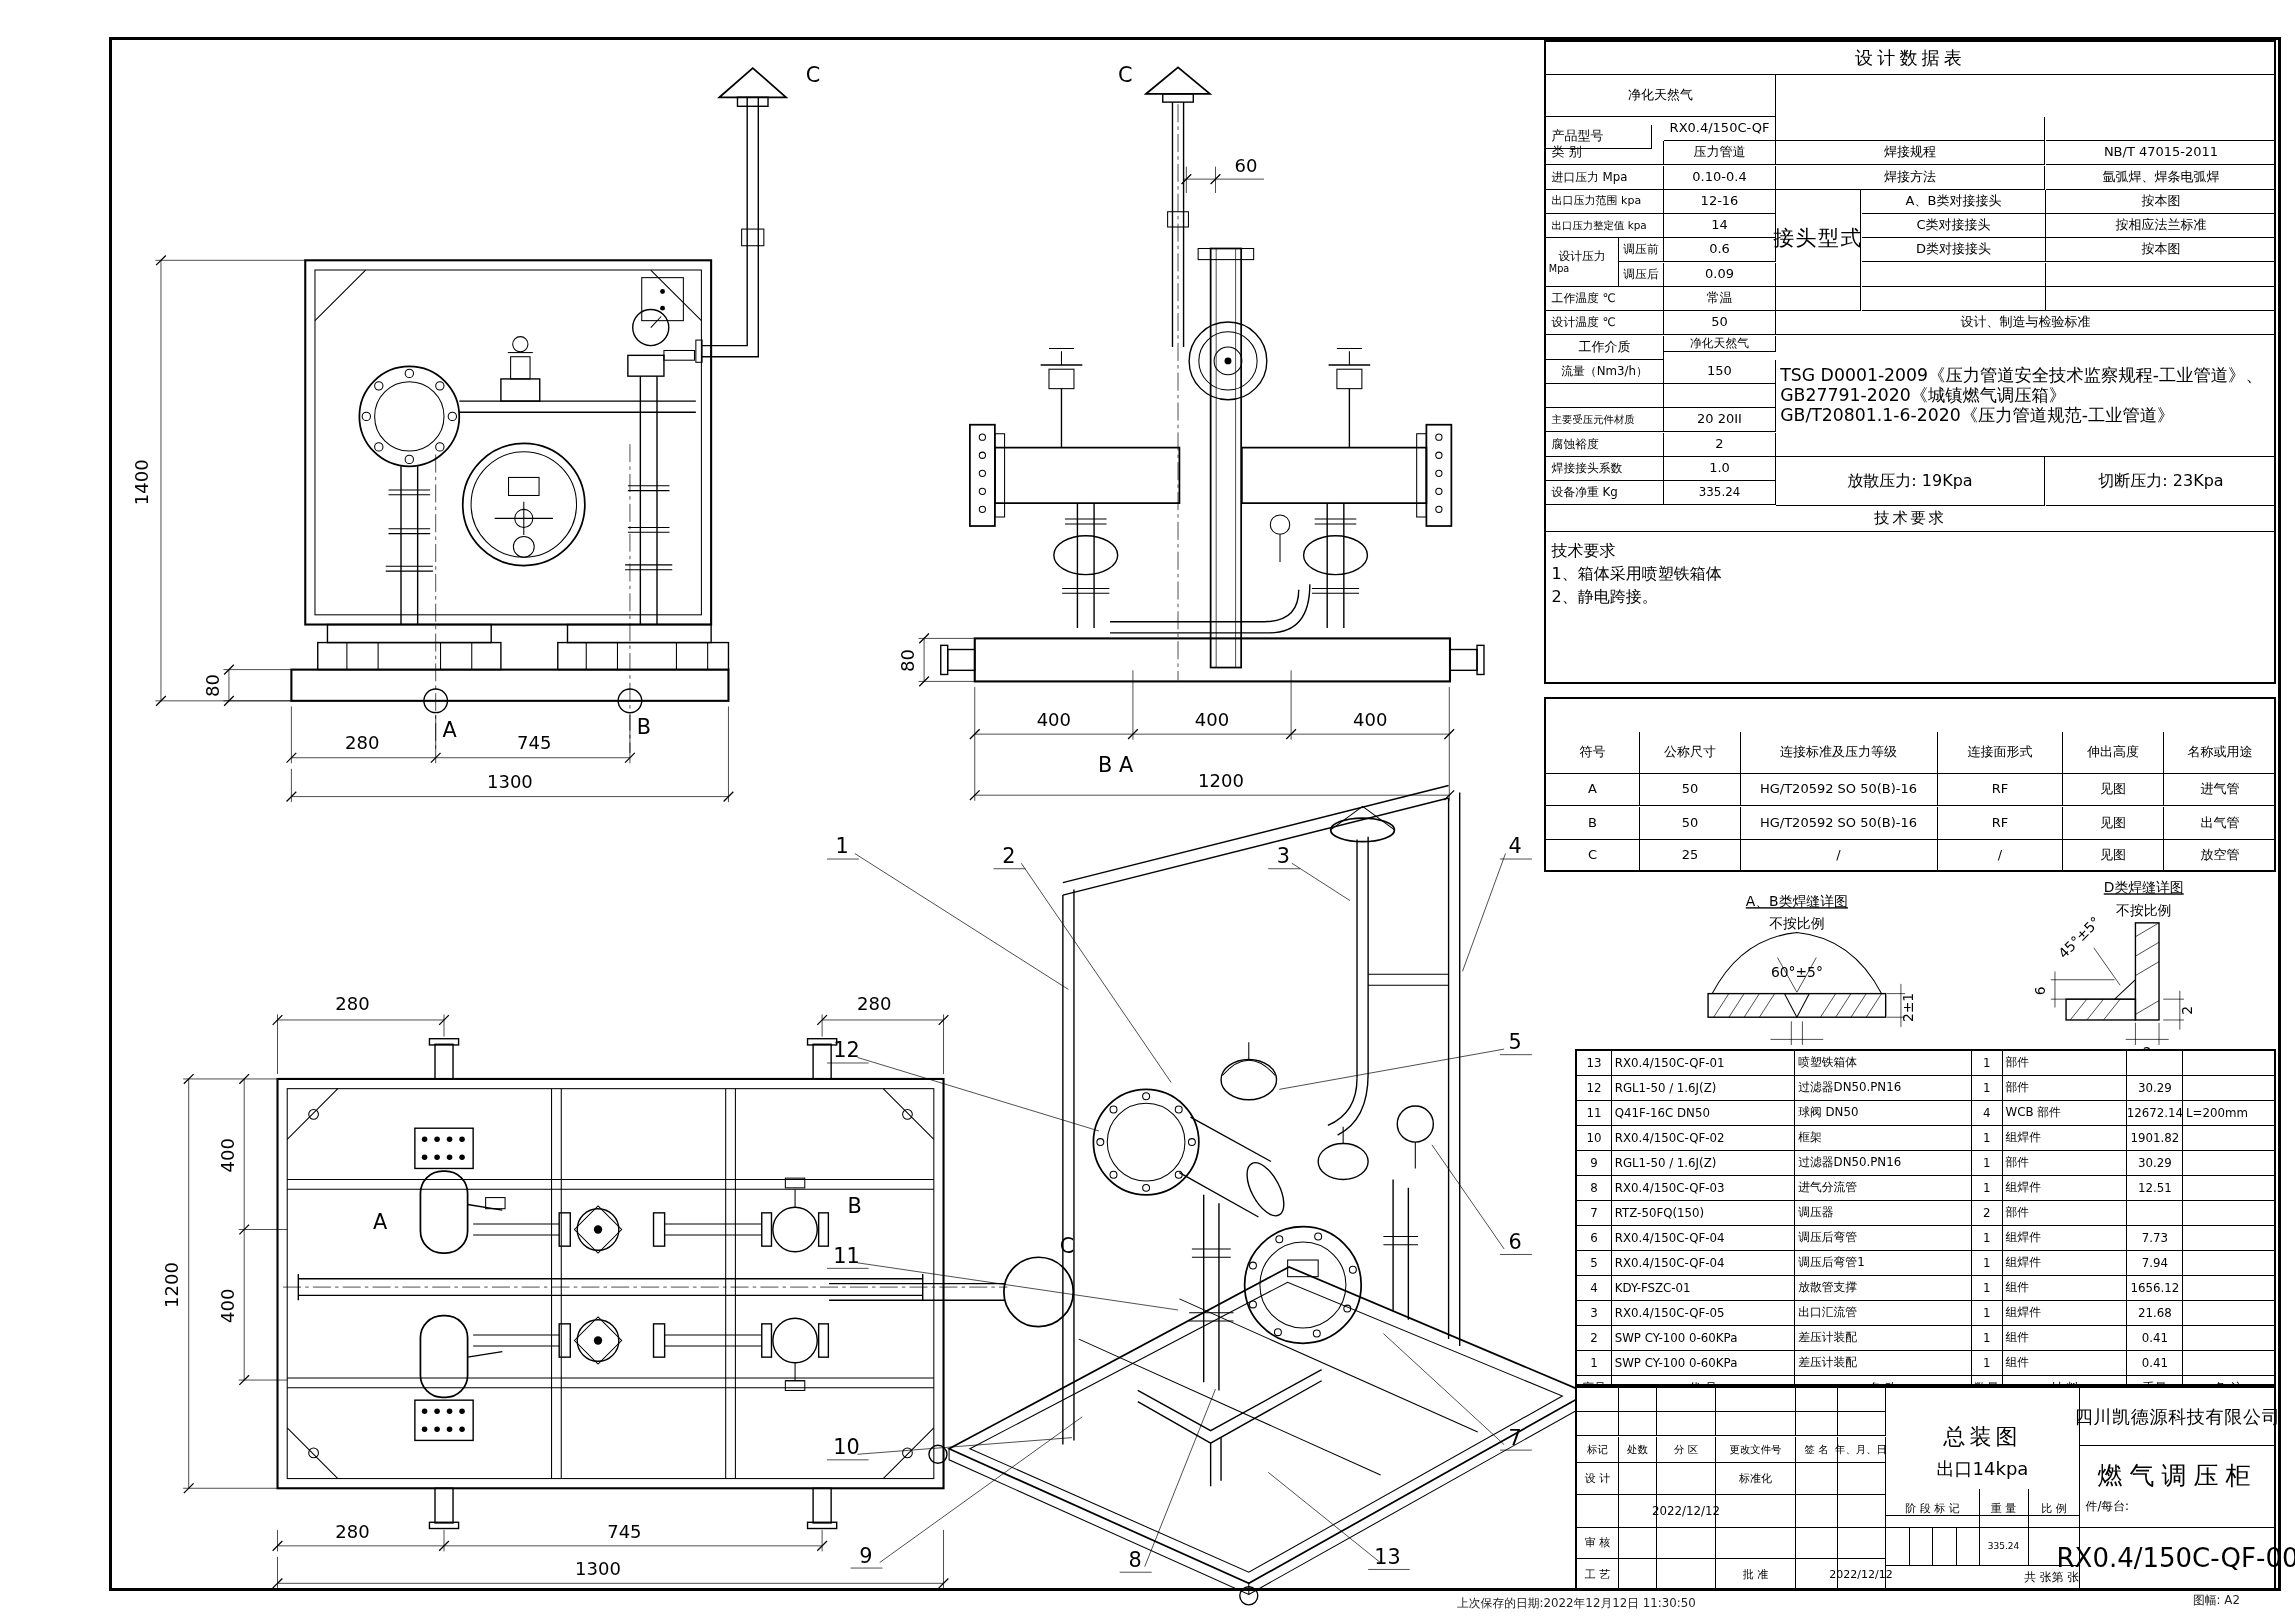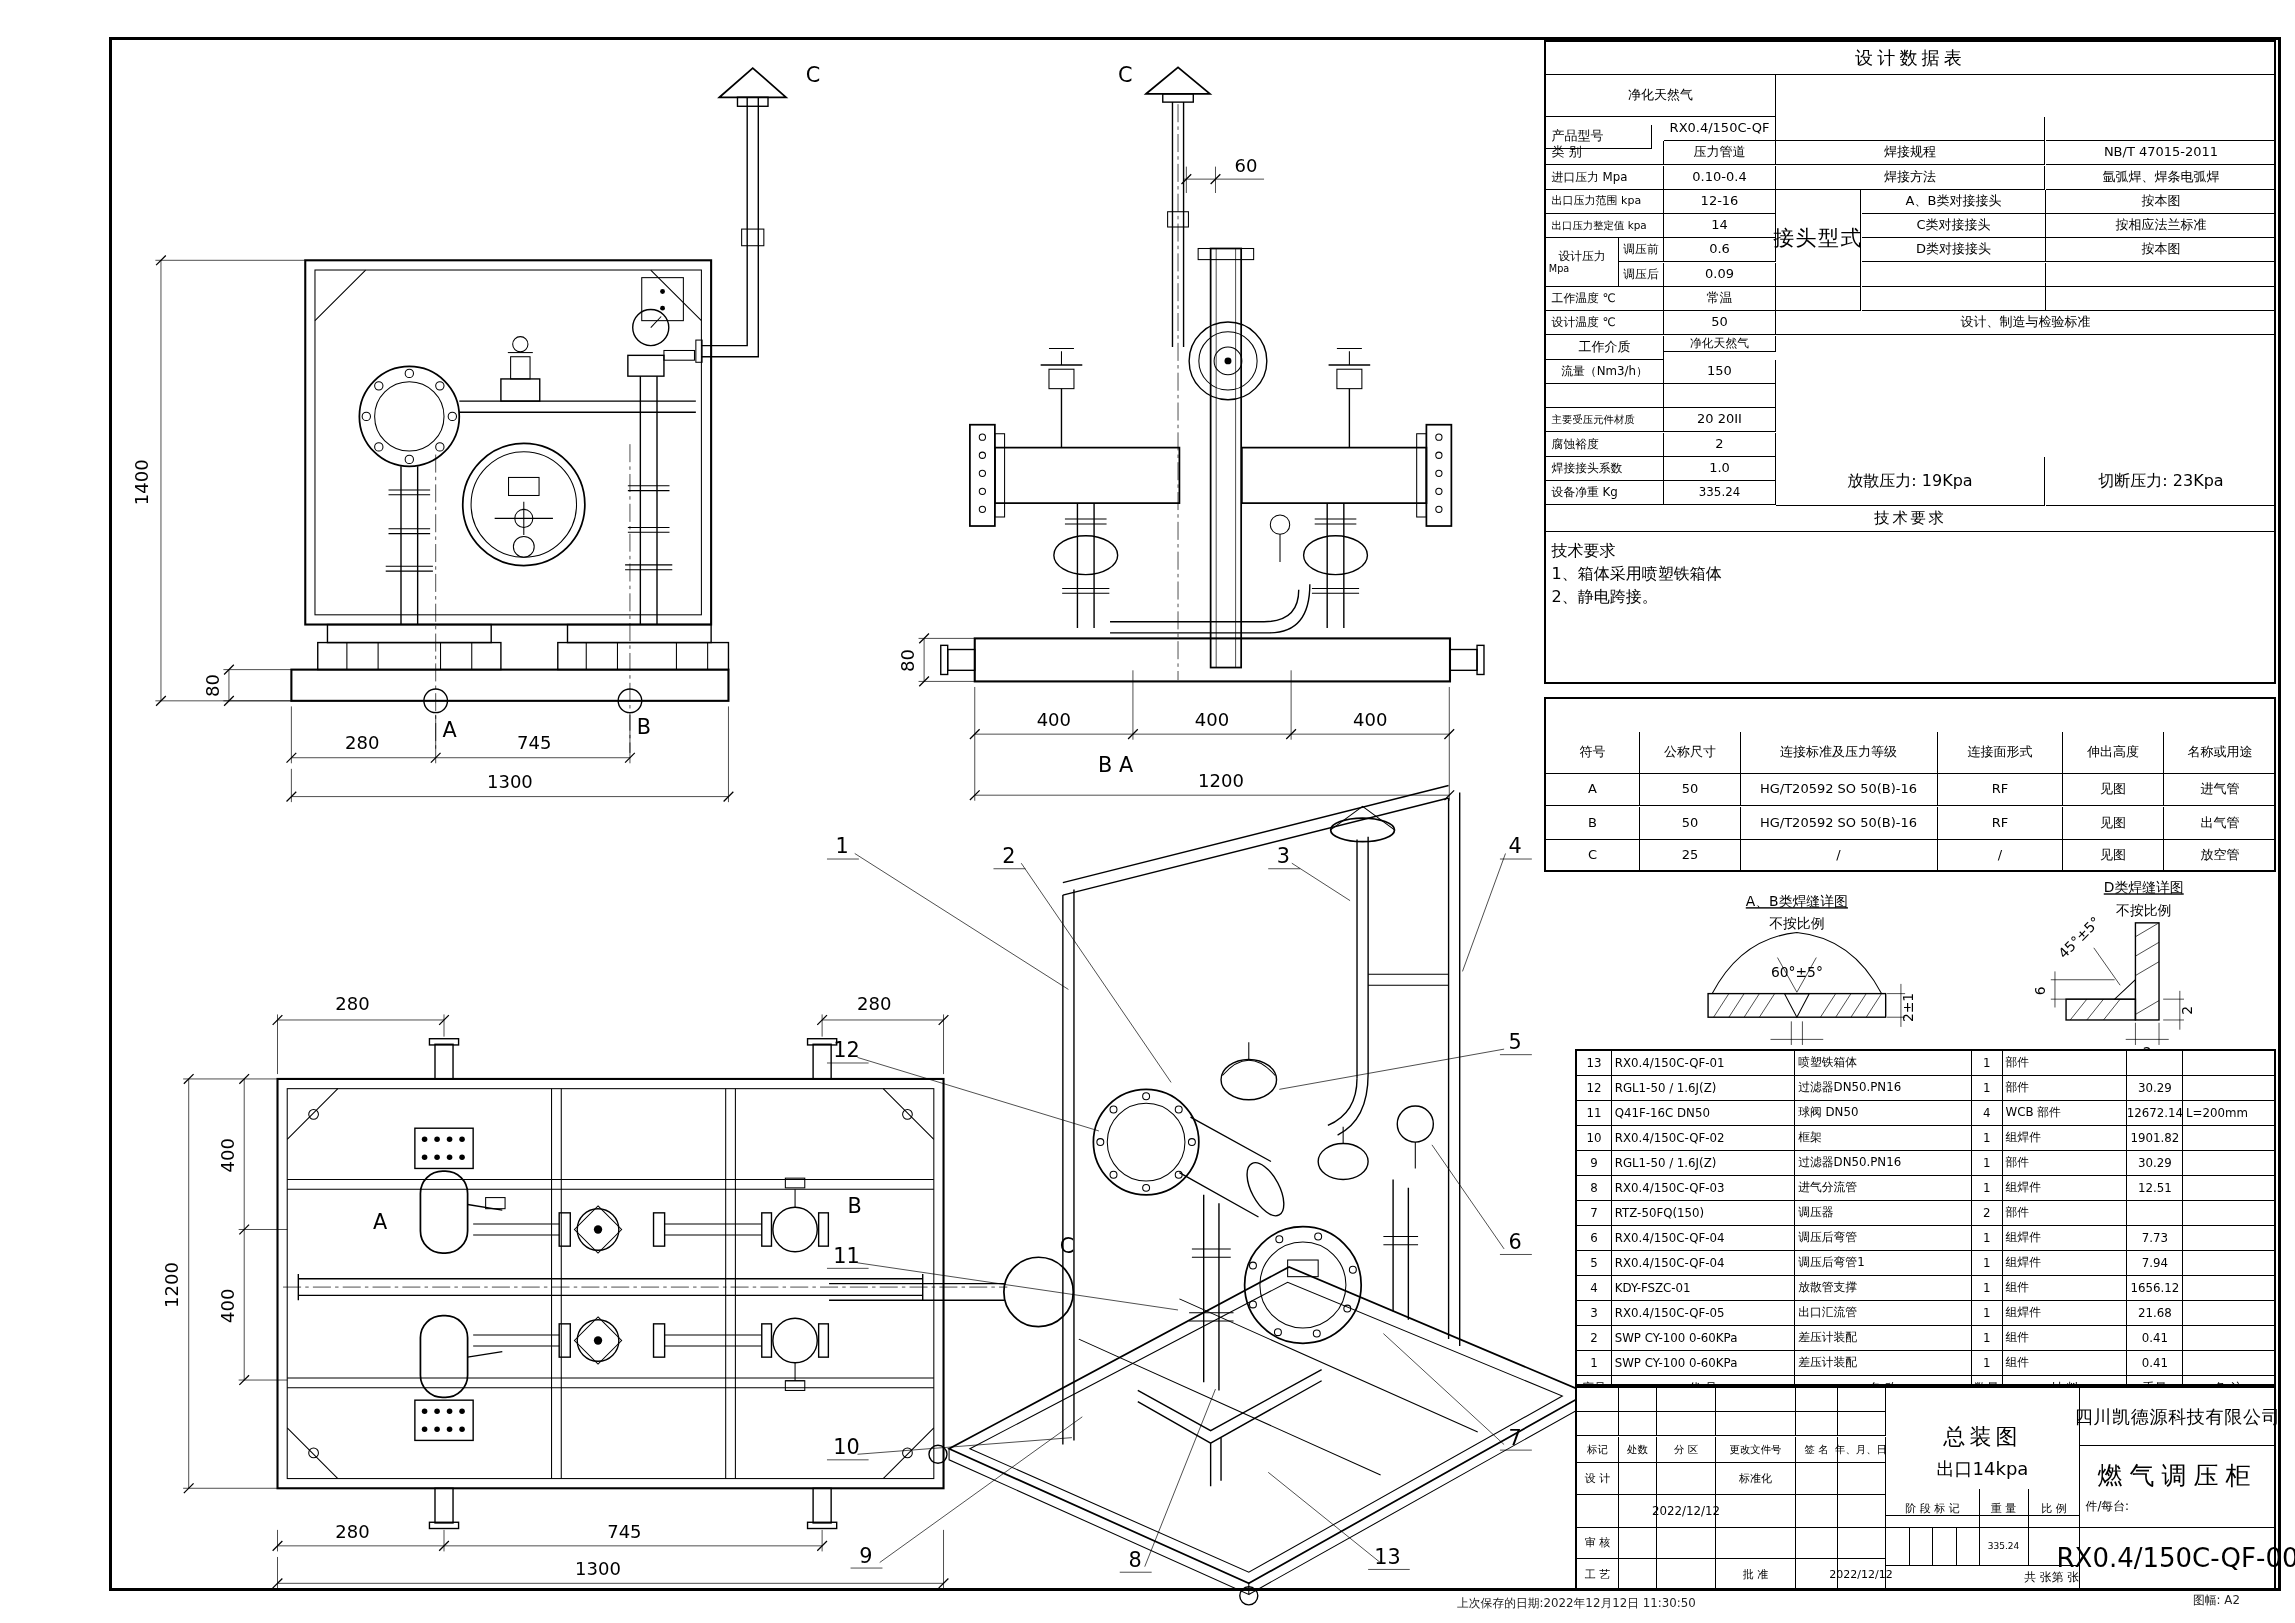--- a/index.html
+++ b/index.html
@@ -460,20 +460,25 @@
     <div class="cell" style="left:316px;top:172px;width:184px;height:24px">C类对接接头</div>
     <div class="cell" style="left:500px;top:172px;width:230px;height:24px;border-right:none">按相应法兰标准</div>
     <div class="cell" style="left:316px;top:196px;width:184px;height:24px">D类对接接头</div>
     <div class="cell" style="left:500px;top:196px;width:230px;height:24px;border-right:none">按本图</div>
     <div class="cell" style="left:316px;top:221px;width:184px;height:24px"></div>
     <div class="cell" style="left:500px;top:221px;width:230px;height:24px;border-right:none"></div>
     <div class="cell" style="left:230px;top:245px;width:85px;height:24px"></div>
     <div class="cell" style="left:316px;top:245px;width:184px;height:24px"></div>
     <div class="cell" style="left:500px;top:245px;width:230px;height:24px;border-right:none"></div>
     <div class="cell" style="left:230px;top:269px;width:499px;height:24px;border-right:none">设计、制造与检验标准</div>
+    <div class="cell" style="left:230px;top:294px;width:499px;height:121px;border-right:none;flex-direction:column;align-items:flex-start;justify-content:center;padding-left:4.2px">
+      <div style="font-size:17.3px;white-space:nowrap">TSG D0001-2009《压力管道安全技术监察规程-工业管道》、</div>
+      <div style="font-size:17.3px;white-space:nowrap">GB27791-2020《城镇燃气调压箱》</div>
+      <div style="font-size:17.3px;white-space:nowrap">GB/T20801.1-6-2020《压力管道规范-工业管道》</div>
+    </div>
     <div class="cell" style="left:230px;top:415px;width:269px;height:49px;font-size:16px">放散压力: 19Kpa</div>
     <div class="cell" style="left:500px;top:415px;width:230px;height:49px;border-right:none;font-size:16px">切断压力: 23Kpa</div>
     <div class="cell" style="left:0;top:464px;width:729px;height:26px;border-right:none;font-size:15.3px;letter-spacing:2.8px">技术要求</div>
     <div class="txtblock" style="left:5.6px;top:497px">
       <div>技术要求</div>
       <div>1、箱体采用喷塑铁箱体</div>
       <div>2、静电跨接。</div>
     </div>
   </div>
 

